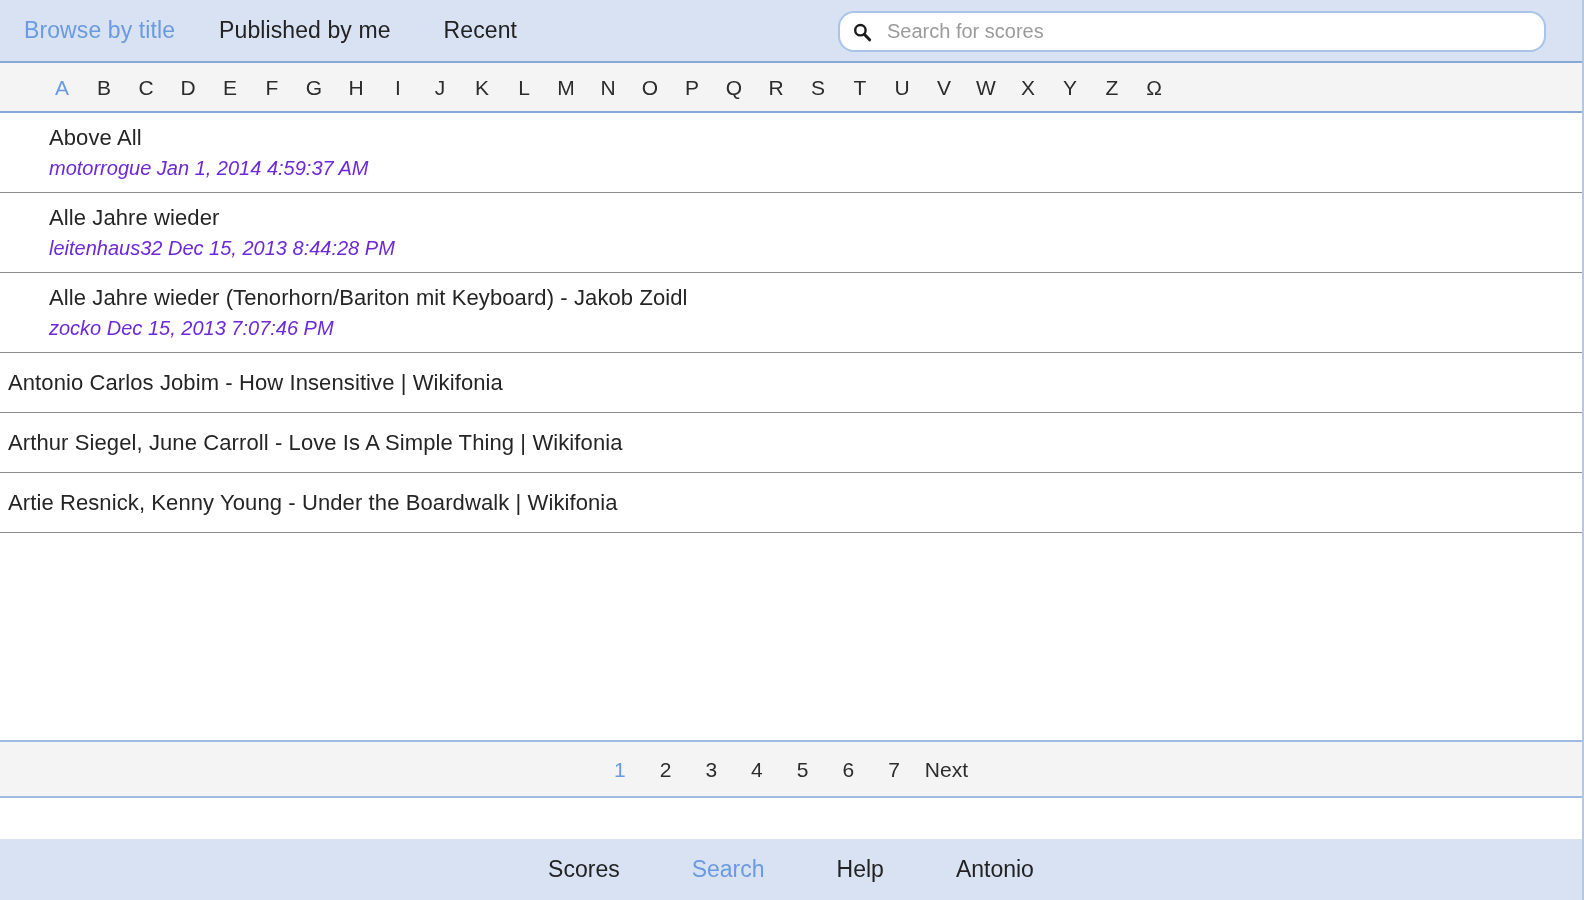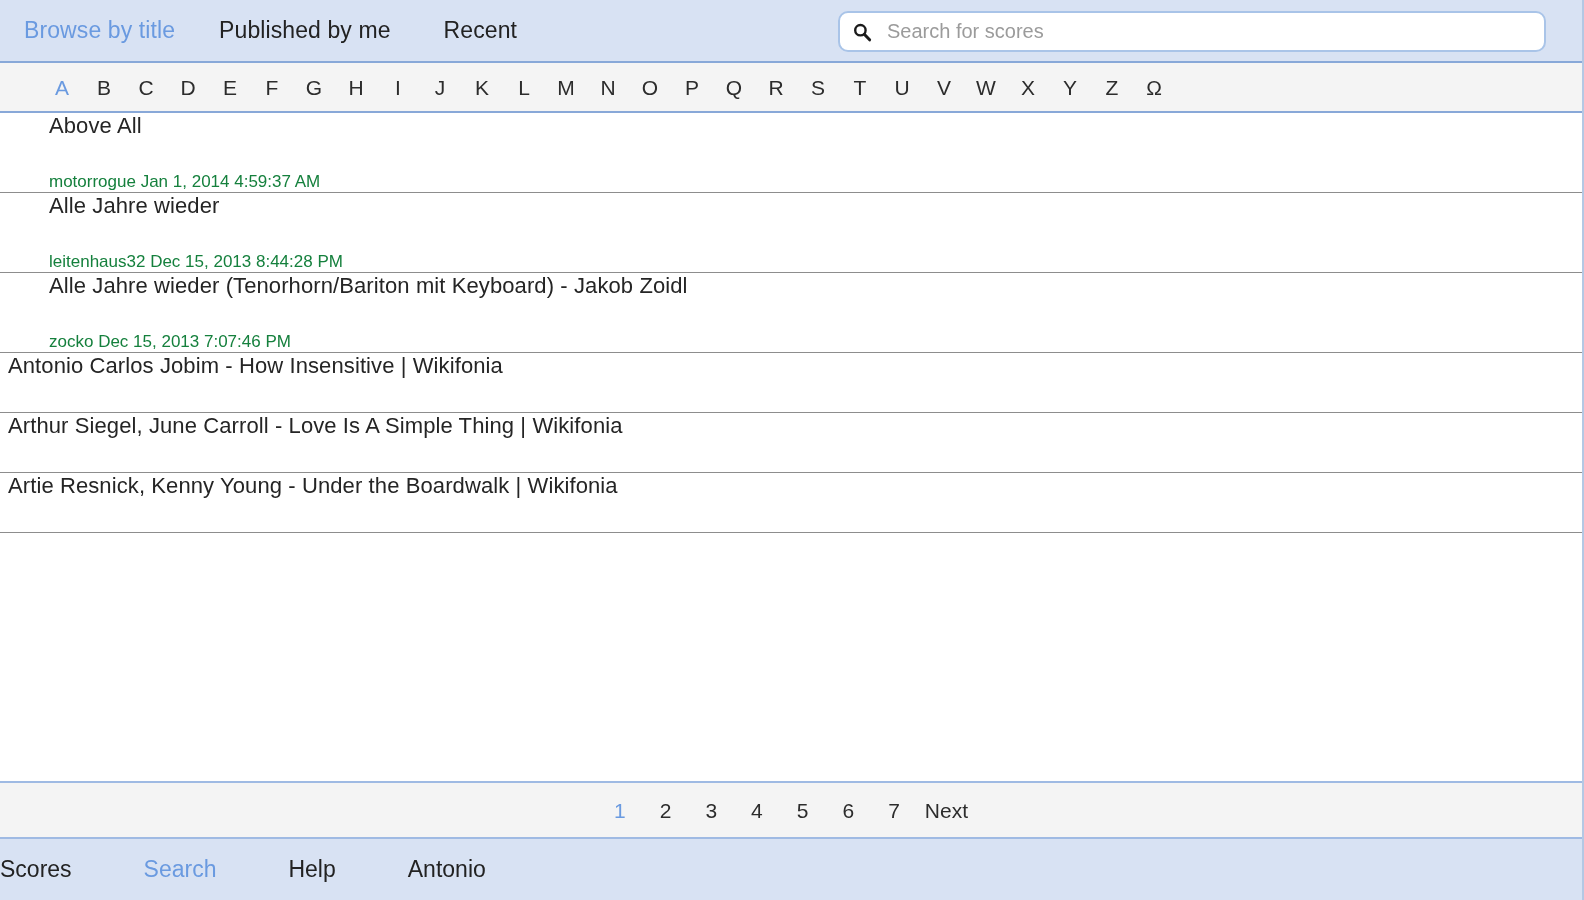--- a/index.html
+++ b/index.html
@@ -57,21 +57,21 @@
     left: 838px;
     top: 11px;
     width: 708px;
     height: 41px;
   }
   .search-box {
     width: 100%;
     height: 100%;
     background: #ffffff;
     border: 2px solid #a9c4e8;
-    border-radius: 10px;
+    border-radius: 16px;
     display: flex;
     align-items: center;
     padding: 0 10px 0 12px;
     box-shadow: 0 0 0 1px rgba(255,255,255,0.4) inset;
   }
   .search-icon {
     width: 20px;
     height: 20px;
     flex: 0 0 20px;
     margin-right: 15px;
@@ -117,37 +117,38 @@
   .list-area {
     flex: 1 1 auto;
     background: #ffffff;
     overflow: hidden;
   }
   .list-row {
     border-bottom: 1px solid #8d8d8d;
     padding: 0 0 0 49px;
     display: flex;
     flex-direction: column;
-    justify-content: space-between;
+    justify-content: center;
     cursor: pointer;
     background: #ffffff;
   }
   .list-row.two-line { height: 80px; }
   .list-row.one-line { height: 60px; padding-left: 8px; }
   .row-title {
     font-size: 22px;
     color: #252525;
     line-height: 1.15;
     letter-spacing: 0.1px;
   }
   .row-meta {
-    font-size: 17px;
-    color: #15803d;
+    font-size: 20px;
+    color: #6d28d9;
     line-height: 1.15;
     margin-top: 7px;
+    font-style: italic;
   }
 
   
   .pagination {
     flex: 0 0 58px;
     height: 58px;
     background: #f4f4f4;
     border-top: 2px solid #9fbae3;
     border-bottom: 2px solid #9fbae3;
     display: flex;
@@ -165,21 +166,22 @@
   .page-link.active { color: #6a9ae0; }
   .page-link.next { margin-left: 8px; }
 
   
   .footer {
     flex: 0 0 61px;
     height: 61px;
     background: #d8e2f3;
     display: flex;
     align-items: center;
-    justify-content: flex-start;
+    justify-content: center;
+    margin-top: 41px;
   }
   .footer-link {
     font-size: 23px;
     color: #222222;
     cursor: pointer;
     line-height: 1;
     white-space: nowrap;
   }
   .footer-link.active { color: #6a9ae0; }
   .footer-gap { width: 72px; }

